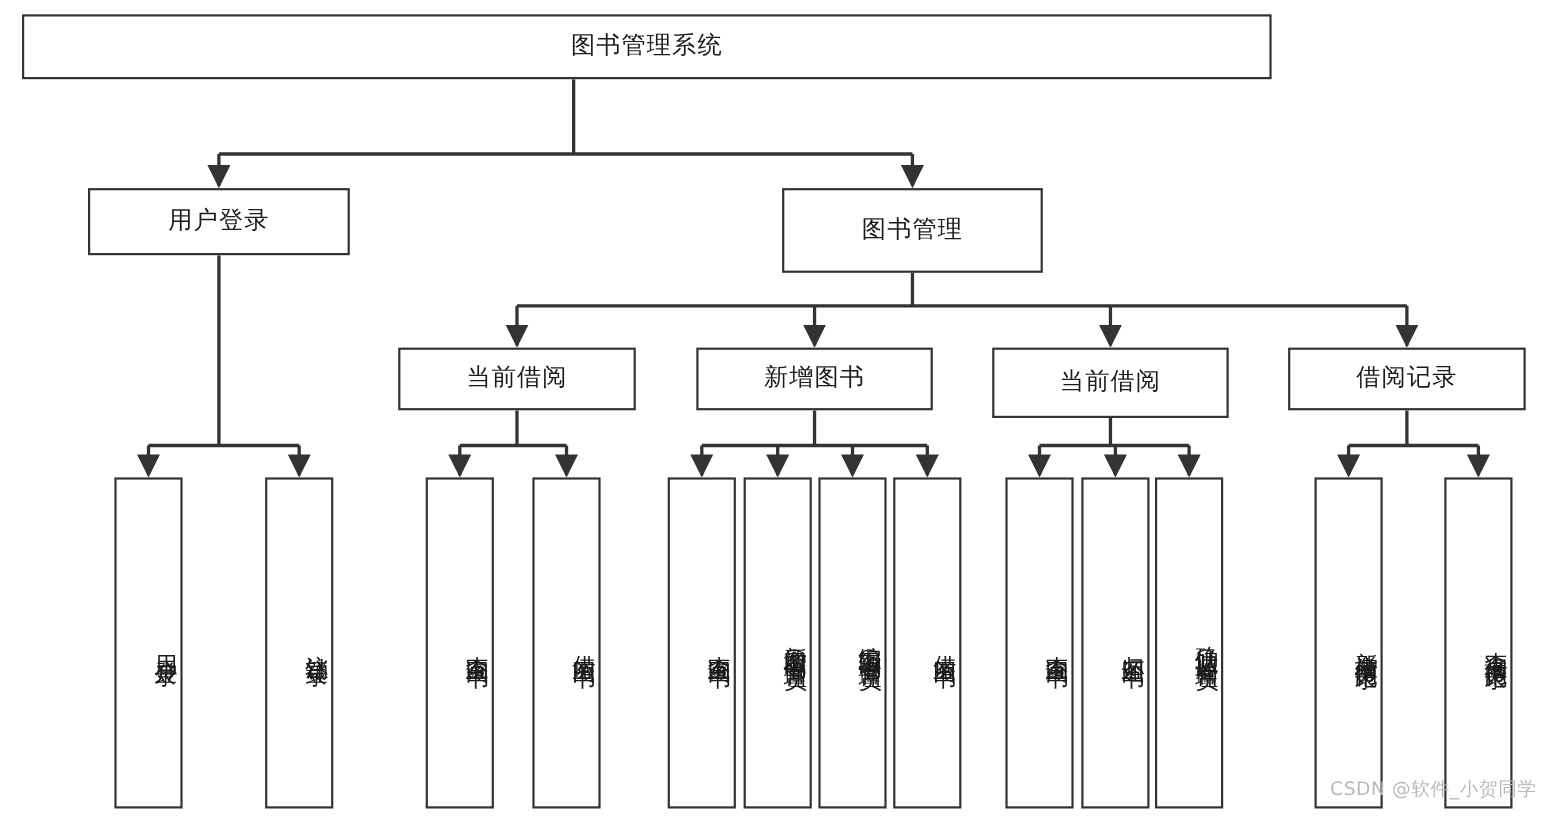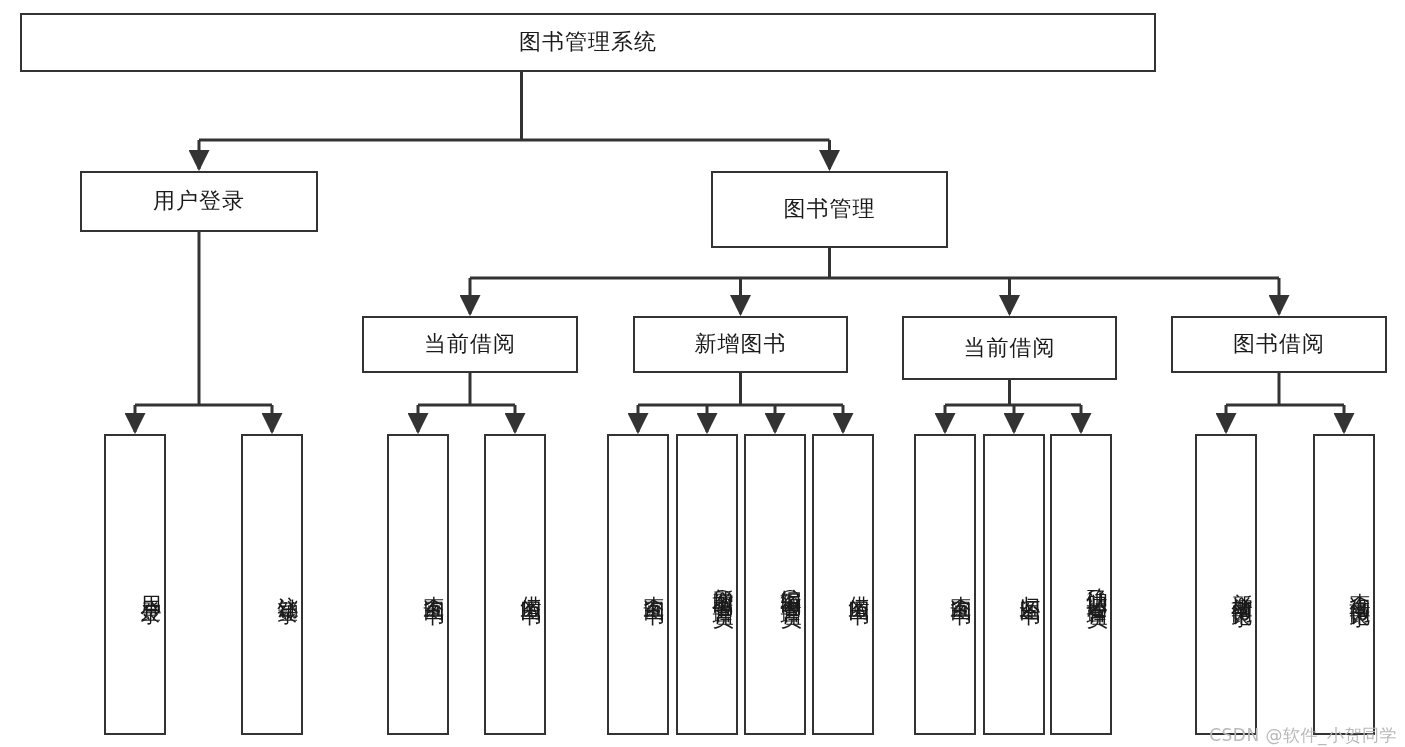--- a/index.html
+++ b/index.html
@@ -53,21 +53,21 @@
     justify-content: center;
   }
   .node.vertical .vtext {
     display: block;
     writing-mode: vertical-rl;
     text-orientation: upright;
   }
   .watermark {
     position: absolute;
     right: 8px;
-    bottom: 0;
+    bottom: 18px;
     font-size: 17px;
     color: #b9b9b9;
     letter-spacing: 0.5px;
     white-space: nowrap;
   }
 </style>
 </head>
 <body>
 
 <div id="canvas">
@@ -129,21 +129,21 @@
   <div class="node horizontal" style="left: 362px; top: 316px; width: 216px; height: 57px;">
     <span>当前借阅</span>
   </div>
   <div class="node horizontal" style="left: 633px; top: 316px; width: 215px; height: 57px;">
     <span>新增图书</span>
   </div>
   <div class="node horizontal" style="left: 902px; top: 316px; width: 215px; height: 64px;">
     <span>当前借阅</span>
   </div>
   <div class="node horizontal" style="left: 1171px; top: 316px; width: 216px; height: 57px;">
-    <span>图书借阅</span>
+    <span>借阅记录</span>
   </div>
 
   <div class="node vertical" style="left: 104px; top: 434px; width: 62px; height: 301px;">
     <span class="vtext">用户登录</span>
   </div>
   <div class="node vertical" style="left: 241px; top: 434px; width: 62px; height: 301px;">
     <span class="vtext">注销登录</span>
   </div>
   <div class="node vertical" style="left: 387px; top: 434px; width: 62px; height: 301px;">
     <span class="vtext">查询图书</span>

